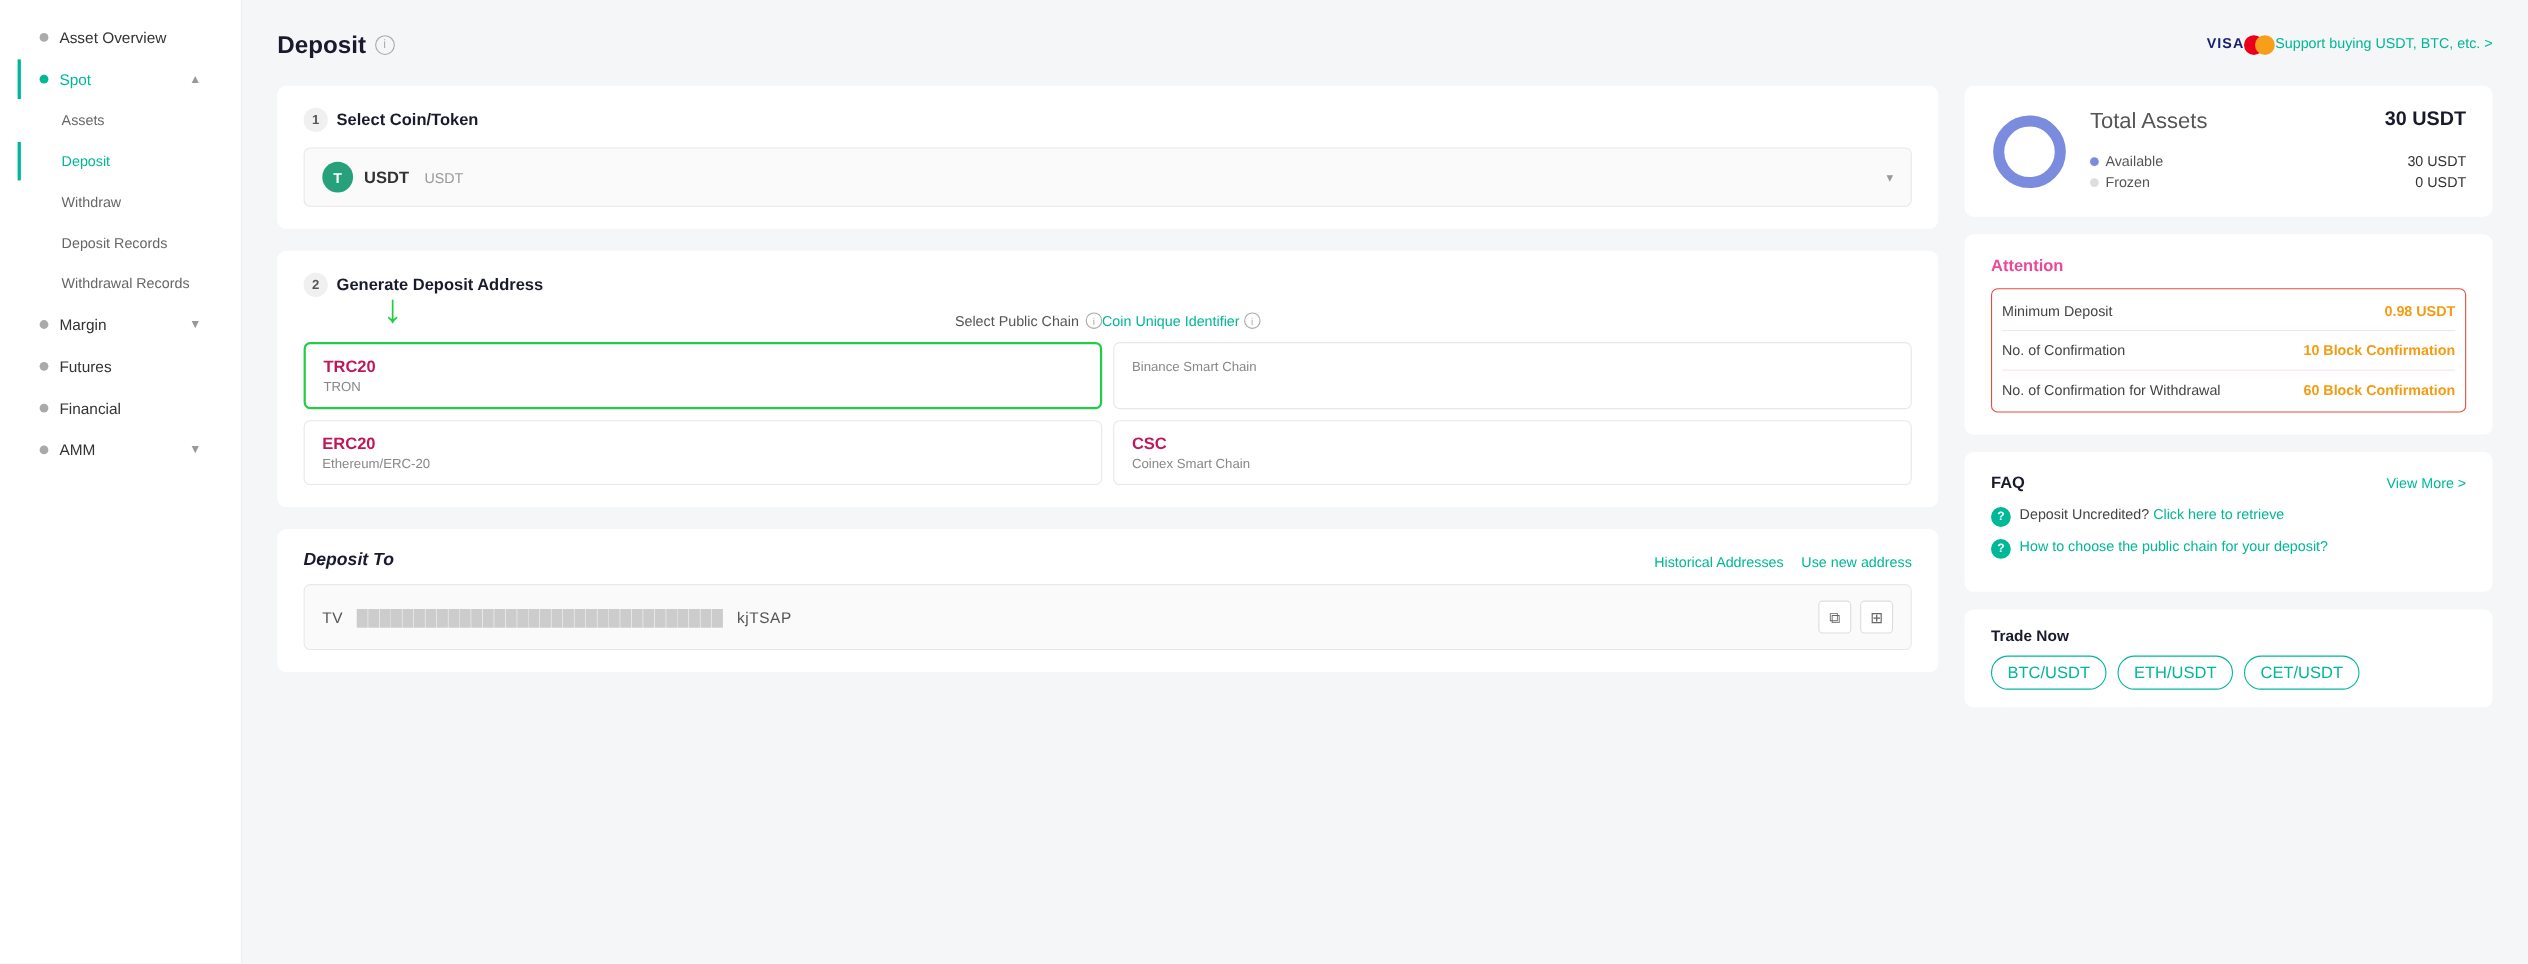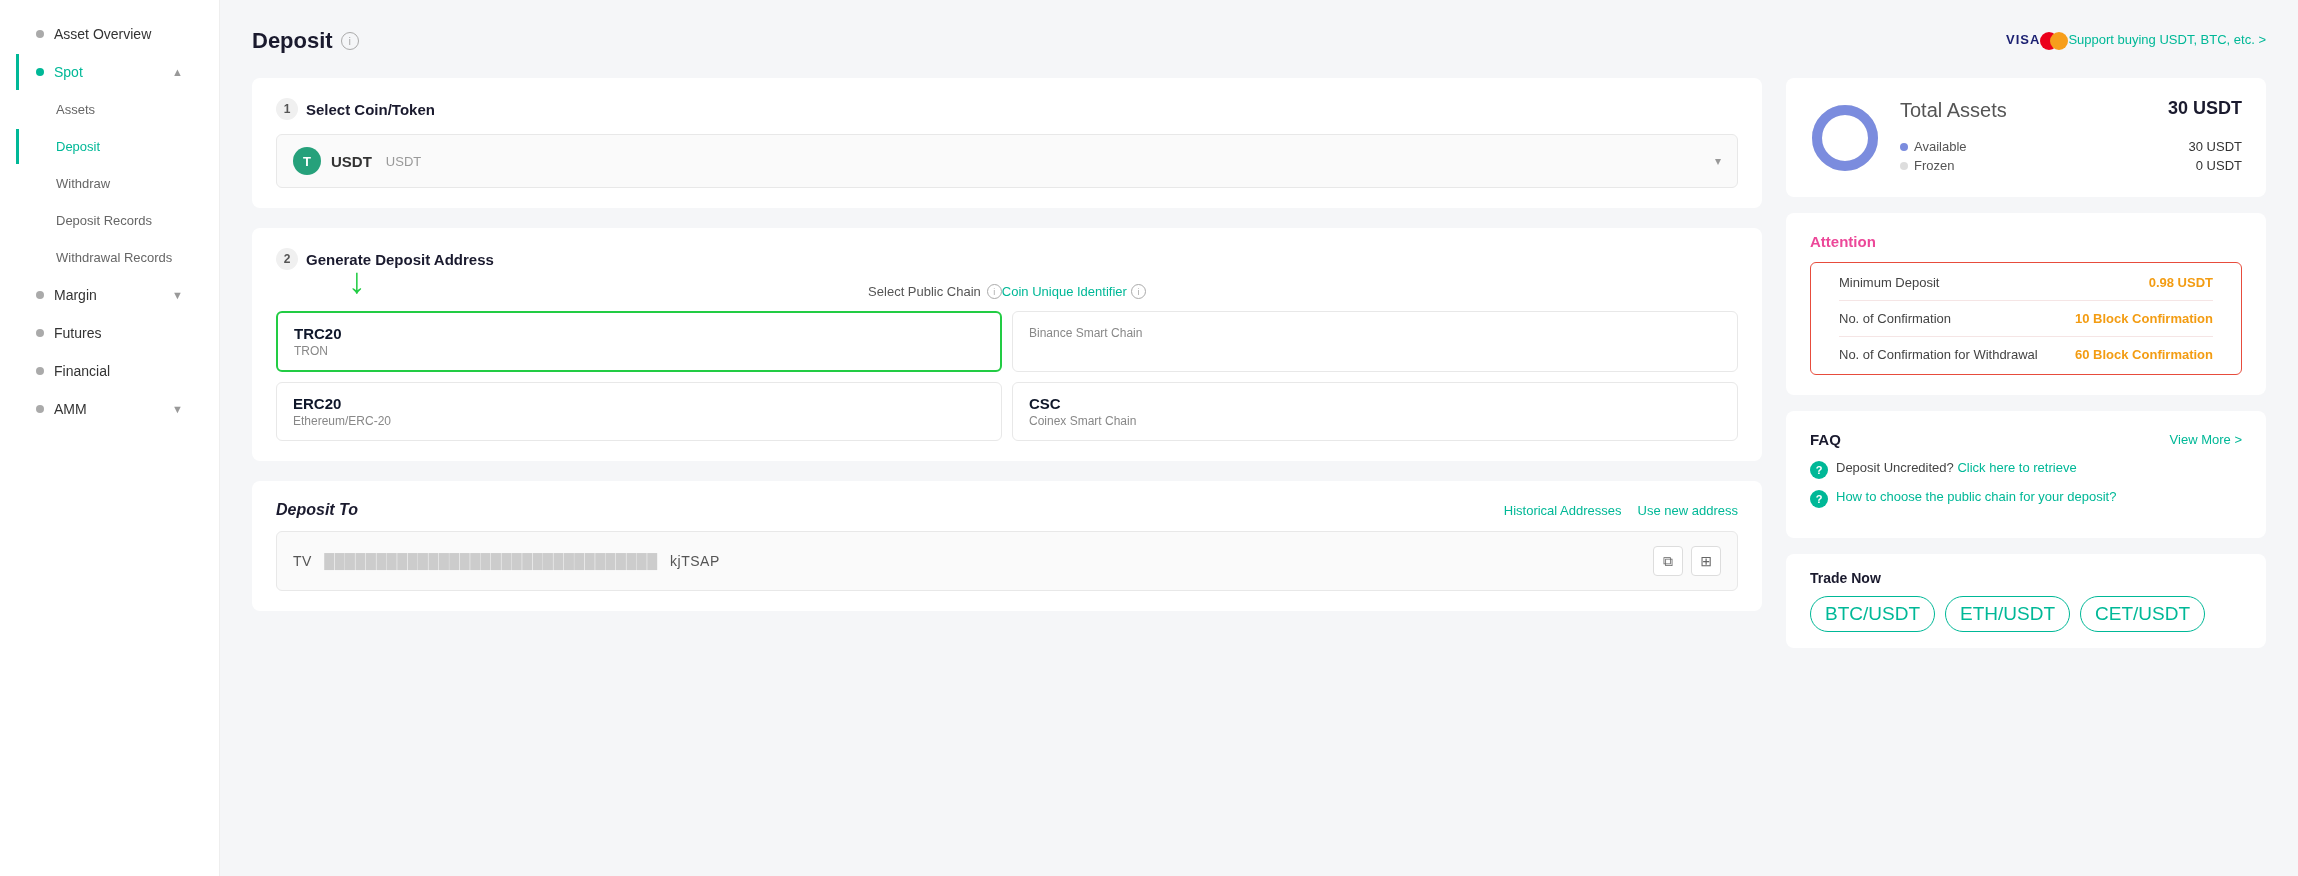--- a/index.html
+++ b/index.html
@@ -194,21 +194,21 @@
       border: 1.5px solid #e8e8e8;
       border-radius: 6px;
       padding: 12px 16px;
       cursor: pointer;
       background: #fff;
     }
     .chain-card.selected {
       border: 2.5px solid #22cc44;
       background: #fff;
     }
-    .chain-code { font-weight: 700; font-size: 15px; color: #0f172a; }
+    .chain-code { font-weight: 700; font-size: 15px; color: #be185d; }
     .chain-full { font-size: 12px; color: #888; margin-top: 2px; }
 
     
     .arrow-indicator {
       position: absolute;
       top: -48px;
       left: 72px;
       color: #22cc44;
       font-size: 36px;
       line-height: 1;
@@ -297,21 +297,21 @@
     
     .attention-card {
       background: #fff;
       border-radius: 8px;
       padding: 20px 24px;
     }
     .attention-title { font-size: 15px; font-weight: 700; color: #ec4899; margin-bottom: 12px; }
     .attention-box {
       border: 1.5px solid #e74c3c;
       border-radius: 6px;
-      padding: 12px 28px;
+      padding: 12px 9px;
       display: flex;
       flex-direction: column;
       gap: 10px;
     }
     .attention-row {
       display: flex;
       align-items: center;
       justify-content: space-between;
       font-size: 13px;
     }
@@ -358,21 +358,21 @@
       border-radius: 8px;
       padding: 16px 24px;
     }
     .trade-title { font-size: 14px; font-weight: 700; color: #1a1a2e; margin-bottom: 10px; }
     .trade-pairs { display: flex; gap: 10px; flex-wrap: wrap; }
     .trade-pair {
       padding: 6px 14px;
       border: 1.5px solid #00b897;
       border-radius: 20px;
       color: #00b897;
-      font-size: 19px;
+      font-size: 15px;
       font-weight: 500;
       cursor: pointer;
     }
   </style>
 </head>
 <body>
 
 <nav class="sidebar">
 
   <div class="sidebar-item">

